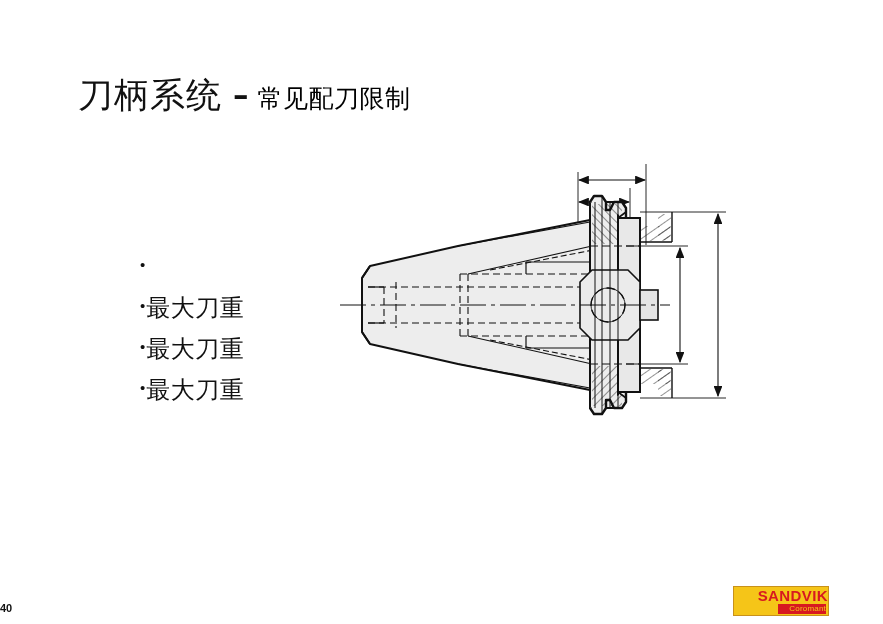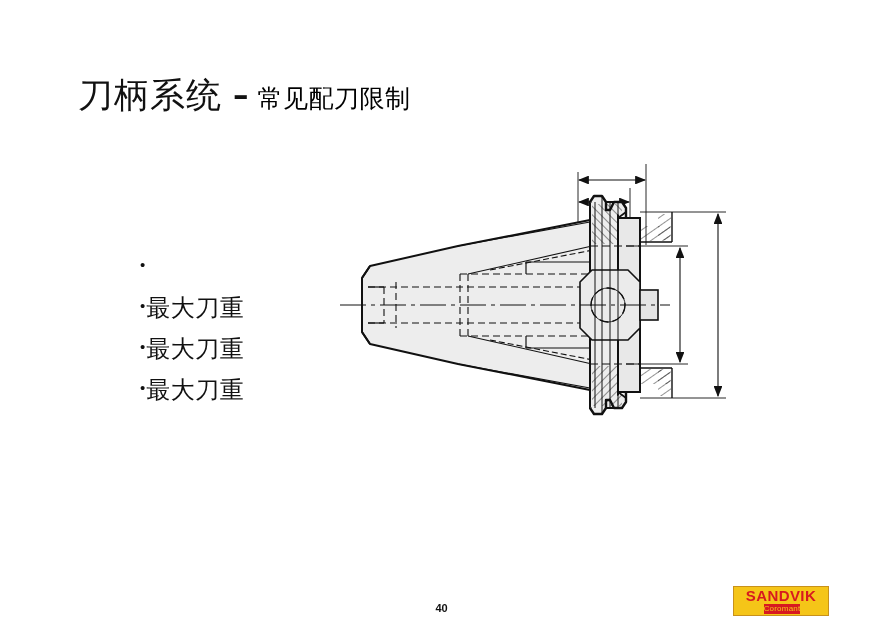--- a/index.html
+++ b/index.html
@@ -82,56 +82,56 @@
     position: absolute;
     left: 340px;
     top: 150px;
   }
   
   #page-number {
     position: absolute;
     left: 0;
     right: 0;
     top: 602px;
-    text-align: center;
     font-family: "Liberation Sans", sans-serif;
     font-size: 11px;
     font-weight: 700;
     color: #111111;
   }
   
   #logo {
     position: absolute;
     left: 733px;
     top: 586px;
     width: 96px;
     height: 30px;
     background: #f5c518;
     border: 1px solid #c8911a;
     box-sizing: border-box;
     display: flex;
     flex-direction: column;
-    align-items: center;
+    align-items: flex-end;
     justify-content: flex-start;
     overflow: hidden;
   }
   #logo-sandvik {
     font-family: "Liberation Sans", sans-serif;
     font-size: 15px;
     font-weight: 700;
     color: #d71920;
     text-align: center;
     line-height: 16px;
     letter-spacing: 0.4px;
     margin-top: 1px;
   }
   #logo-coromant-band {
     background: #d71920;
     margin: 0 2px 2px 4px;
     height: 10px;
+    padding-left: 11px;
   }
   #logo-coromant {
     font-family: "Liberation Sans", sans-serif;
     font-size: 8px;
     font-weight: 400;
     color: #f5c518;
     text-align: center;
     line-height: 10px;
     letter-spacing: 0.2px;
   }

